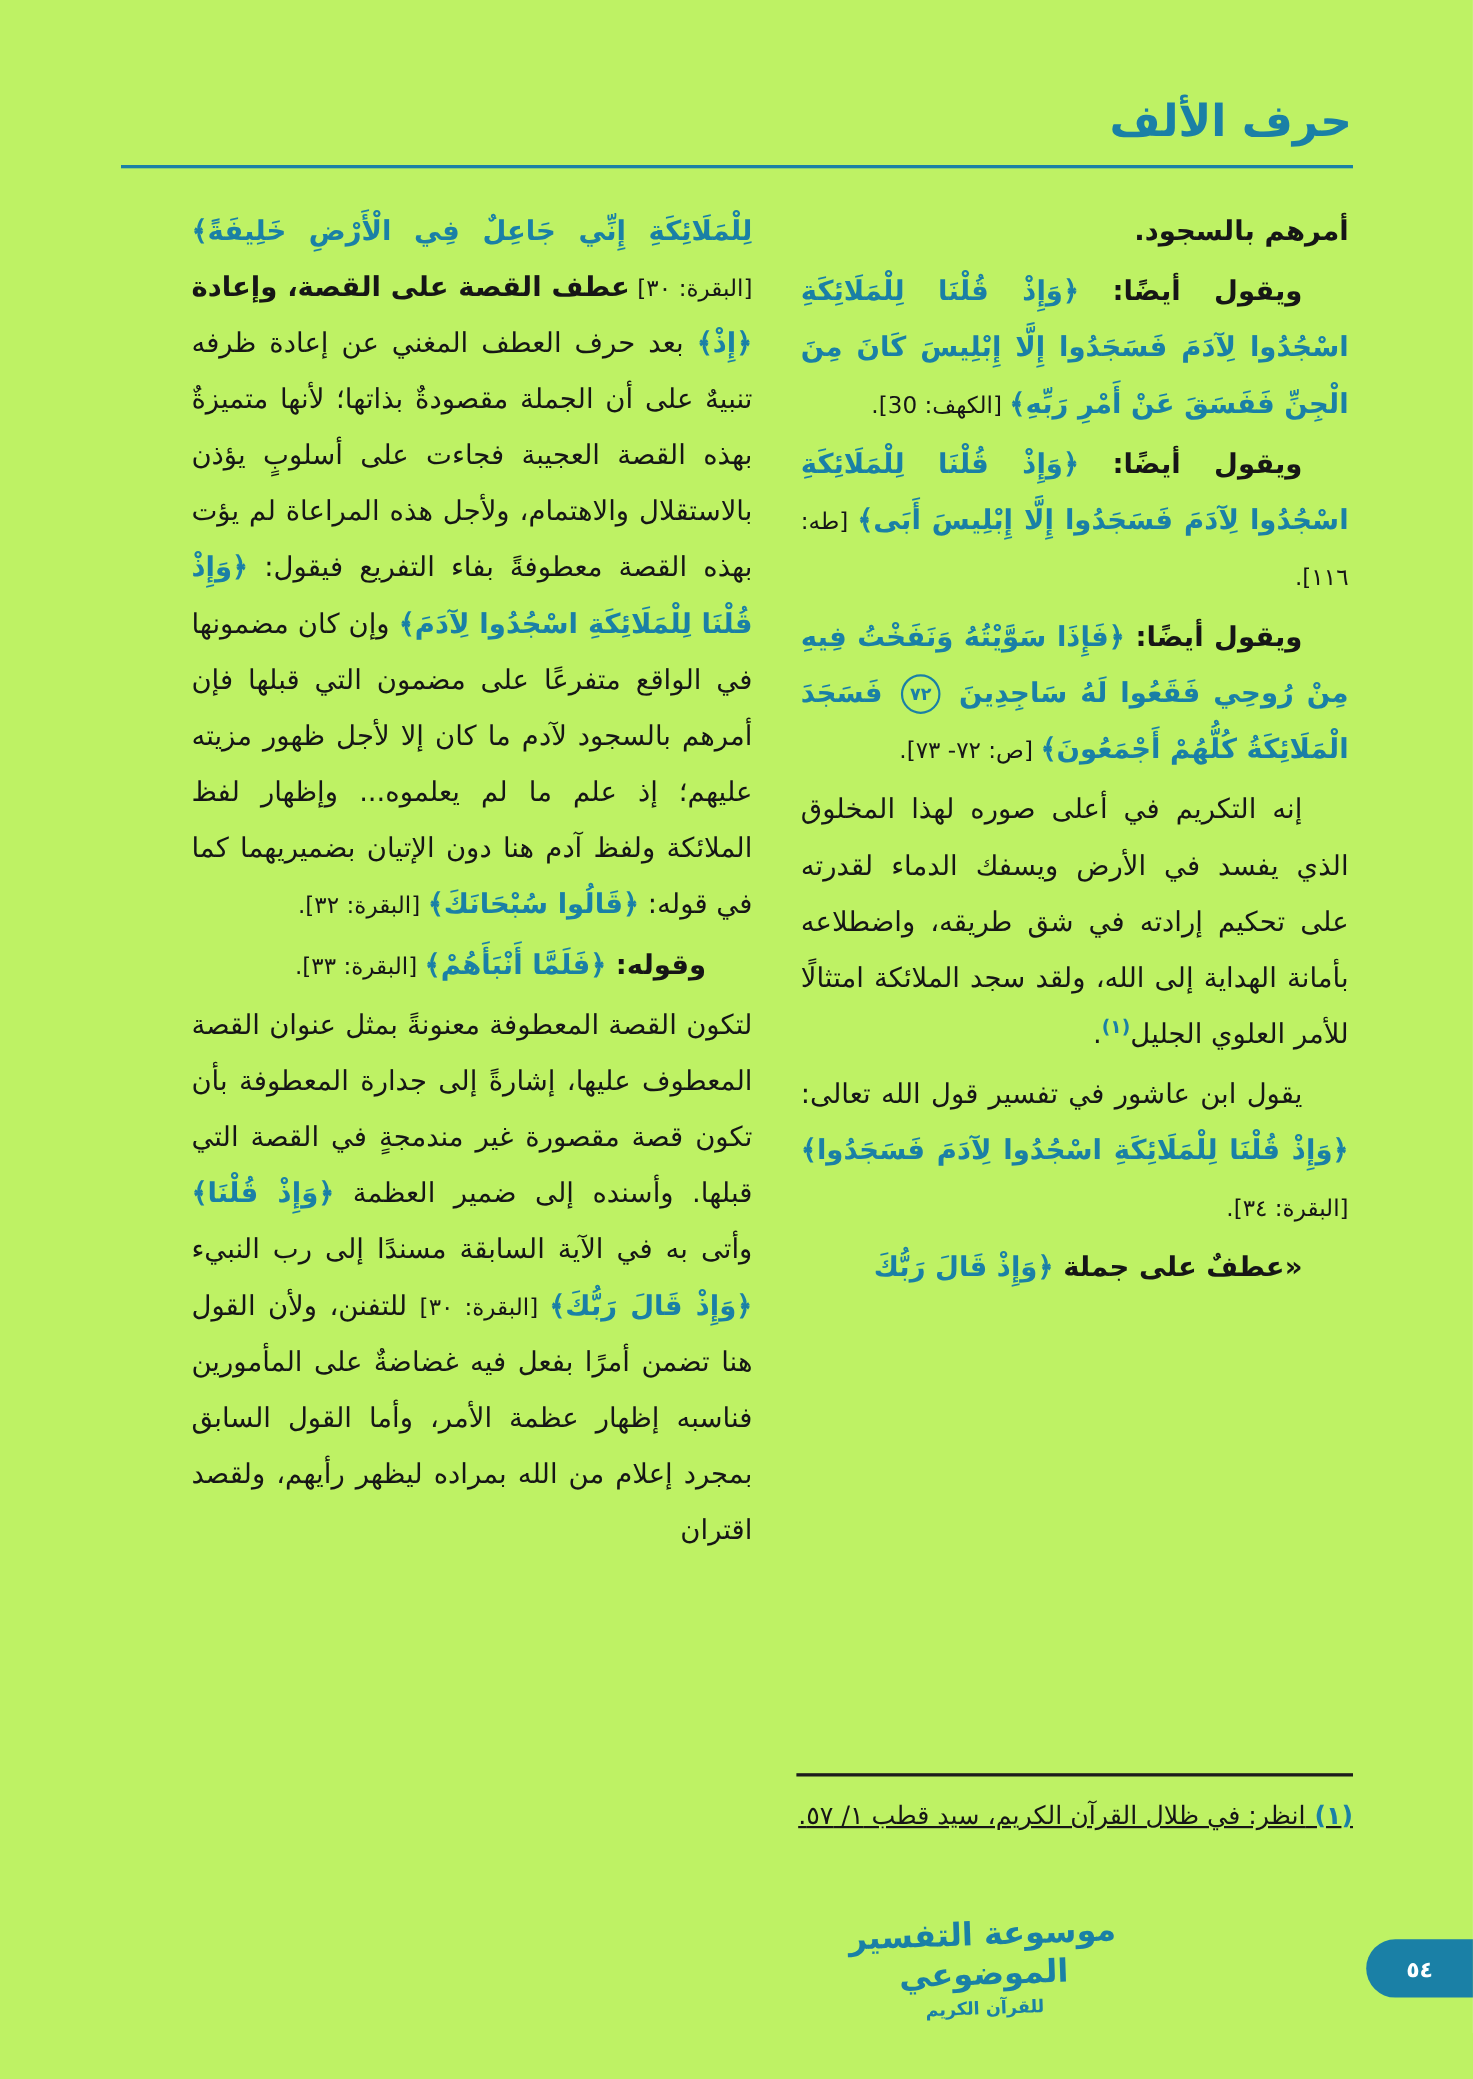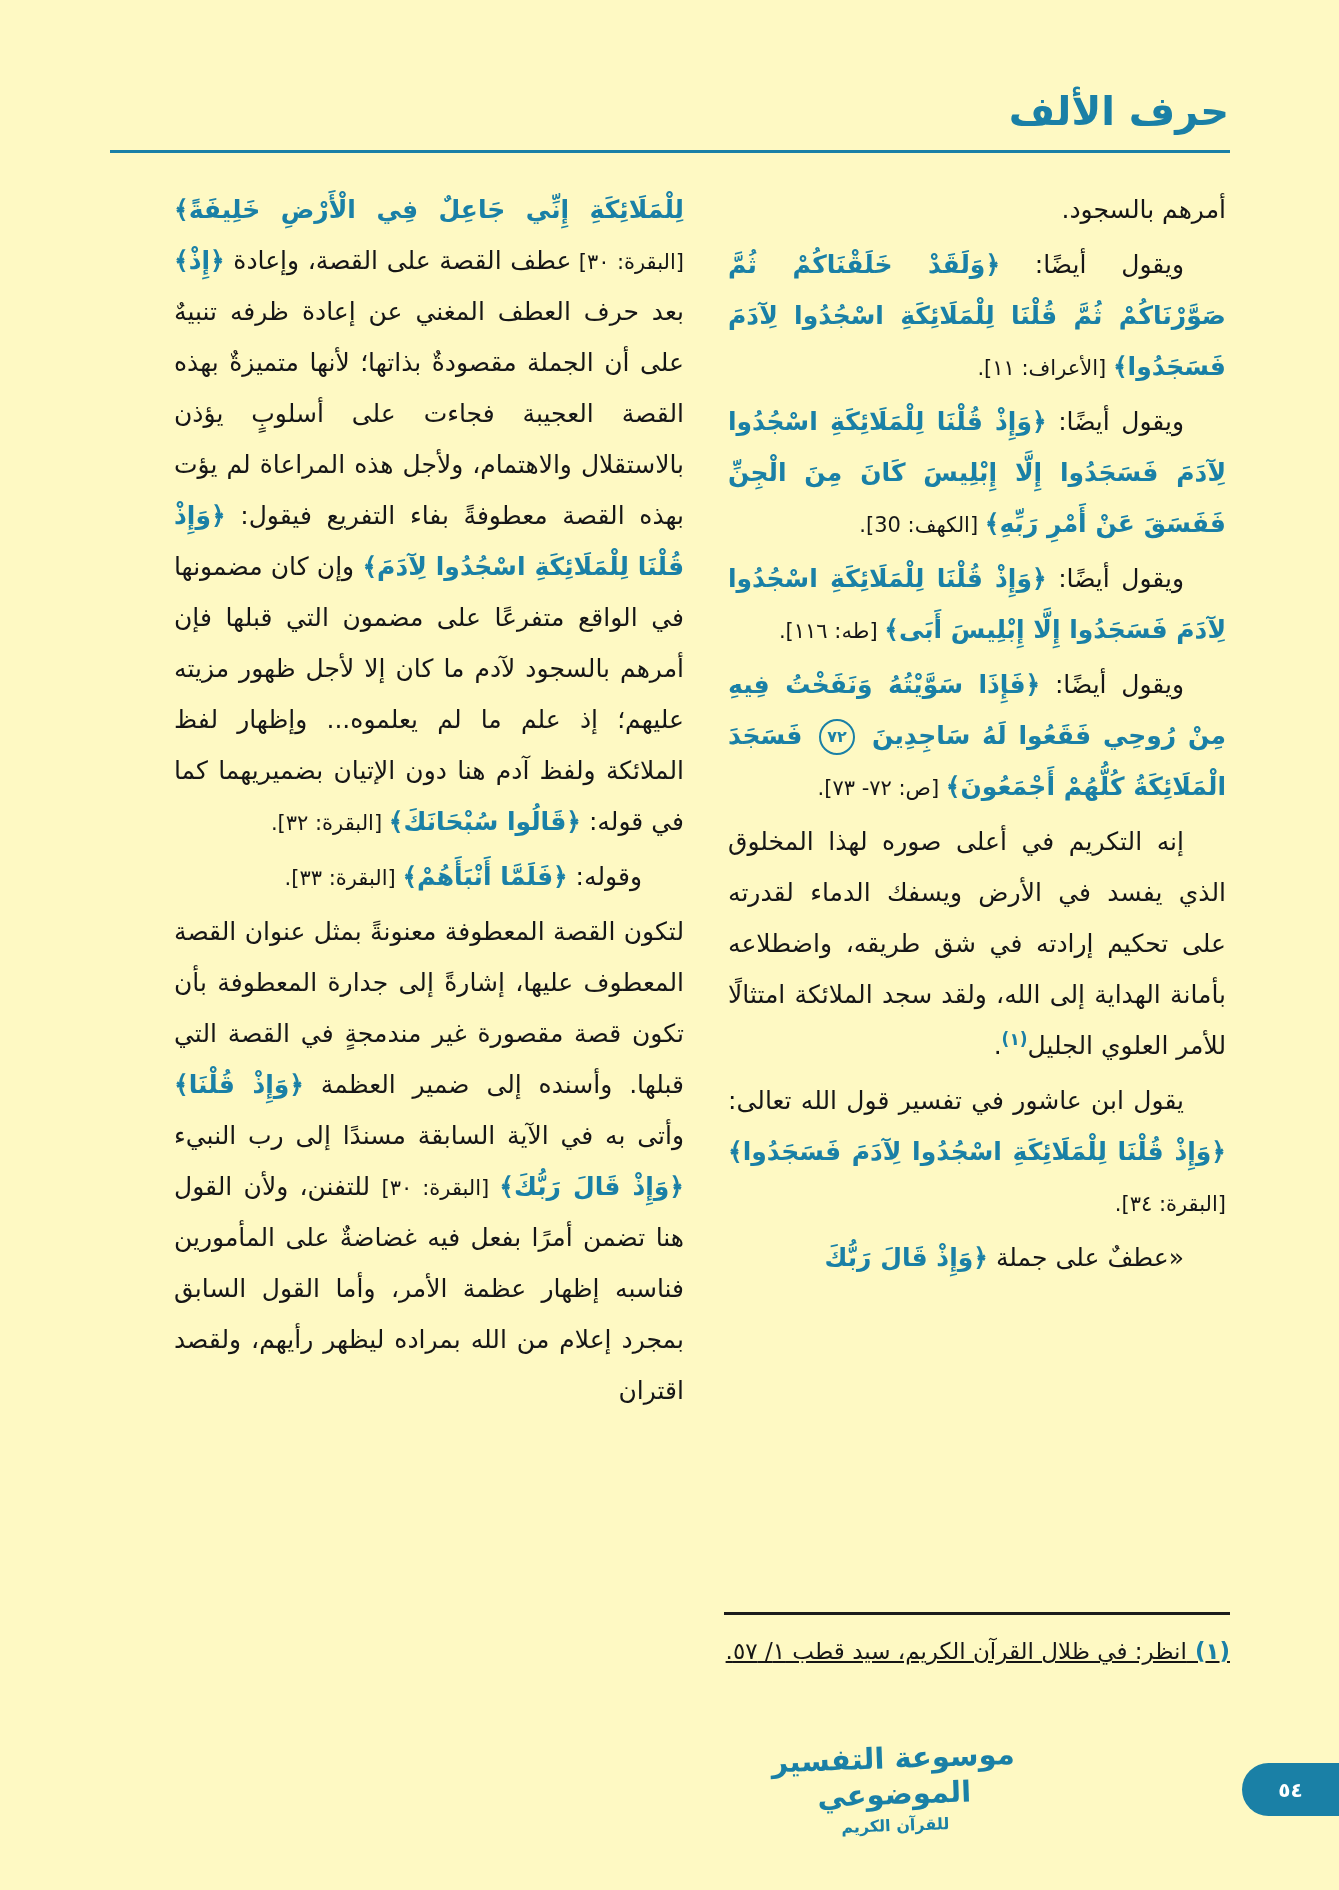--- a/index.html
+++ b/index.html
@@ -3,21 +3,21 @@
 <meta charset="utf-8">
 <style>
   :root{
     --accent:#1a80a6;
     --ink:#161616;
   }
   *{ box-sizing:border-box; }
   html,body{ margin:0; padding:0; background:#ffffff; }
   .page{
     position:relative; width:1339px; height:1890px; margin:0 auto;
-    background:#fef9c3; overflow:hidden; color:var(--ink);
+    background:#bef264; overflow:hidden; color:var(--ink);
     font-family:"DejaVu Sans", sans-serif; direction:rtl;
   }
   .header-title{
     position:absolute; top:88px; right:110px;
     font-size:40px; font-weight:700; color:var(--accent);
   }
   .header-rule{
     position:absolute; top:150px; left:110px; right:109px; height:3px;
     background:var(--accent);
   }
@@ -26,21 +26,21 @@
     display:flex; gap:36px; align-items:flex-start;
   }
   .col{ text-align:justify; }
   .col-right{ width:506px; max-height:1418px; overflow:hidden; }
   .col-left{ width:518px; max-height:1556px; overflow:hidden; }
   p.para{
     margin:4px; font-size:25px; line-height:2.04; text-indent:42px;
   }
   p.para.no-indent{ text-indent:0; }
   .seg-text{ color:var(--ink); }
-  .seg-bold{ color:var(--ink); font-weight:400; }
+  .seg-bold{ color:var(--ink); font-weight:700; }
   .seg-quran{ color:var(--accent); font-weight:700; }
   .seg-ref{ color:var(--ink); font-size:21px; }
   .seg-note{
     color:var(--accent); font-weight:700; font-size:17px;
     vertical-align:super; line-height:1;
   }
   .seg-ayah{
     display:inline-block; width:36px; height:36px; text-indent:0;
     border:2px solid var(--accent); border-radius:50%;
     color:var(--accent); font-size:16px; line-height:32px; text-align:center;
@@ -70,21 +70,20 @@
 
 <div class="page">
 
   <div class="header-title">حرف الألف</div>
 
   <div class="header-rule"></div>
 
   <div class="content">
     <div class="col col-right">
         <p class="para no-indent"><span class="seg-bold">أمرهم بالسجود.</span></p>
-        <p class="para"><span class="seg-bold">ويقول أيضًا: </span><span class="seg-quran">﴿وَلَقَدْ خَلَقْنَاكُمْ ثُمَّ صَوَّرْنَاكُمْ ثُمَّ قُلْنَا لِلْمَلَائِكَةِ اسْجُدُوا لِآدَمَ فَسَجَدُوا﴾</span><span class="seg-ref"> [الأعراف: ١١].</span></p>
         <p class="para"><span class="seg-bold">ويقول أيضًا: </span><span class="seg-quran">﴿وَإِذْ قُلْنَا لِلْمَلَائِكَةِ اسْجُدُوا لِآدَمَ فَسَجَدُوا إِلَّا إِبْلِيسَ كَانَ مِنَ الْجِنِّ فَفَسَقَ عَنْ أَمْرِ رَبِّهِ﴾</span><span class="seg-ref"> [الكهف: 30].</span></p>
         <p class="para"><span class="seg-bold">ويقول أيضًا: </span><span class="seg-quran">﴿وَإِذْ قُلْنَا لِلْمَلَائِكَةِ اسْجُدُوا لِآدَمَ فَسَجَدُوا إِلَّا إِبْلِيسَ أَبَى﴾</span><span class="seg-ref"> [طه: ١١٦].</span></p>
         <p class="para"><span class="seg-bold">ويقول أيضًا: </span><span class="seg-quran">﴿فَإِذَا سَوَّيْتُهُ وَنَفَخْتُ فِيهِ مِنْ رُوحِي فَقَعُوا لَهُ سَاجِدِينَ </span><span class="seg-ayah">٧٢</span><span class="seg-quran"> فَسَجَدَ الْمَلَائِكَةُ كُلُّهُمْ أَجْمَعُونَ﴾</span><span class="seg-ref"> [ص: ٧٢- ٧٣].</span></p>
         <p class="para"><span class="seg-text">إنه التكريم في أعلى صوره لهذا المخلوق الذي يفسد في الأرض ويسفك الدماء لقدرته على تحكيم إرادته في شق طريقه، واضطلاعه بأمانة الهداية إلى الله، ولقد سجد الملائكة امتثالًا للأمر العلوي الجليل</span><span class="seg-note">(١)</span><span class="seg-text">.</span></p>
         <p class="para"><span class="seg-text">يقول ابن عاشور في تفسير قول الله تعالى: </span><span class="seg-quran">﴿وَإِذْ قُلْنَا لِلْمَلَائِكَةِ اسْجُدُوا لِآدَمَ فَسَجَدُوا﴾</span><span class="seg-ref"> [البقرة: ٣٤].</span></p>
         <p class="para"><span class="seg-bold">«عطفٌ على جملة </span><span class="seg-quran">﴿وَإِذْ قَالَ رَبُّكَ</span></p>
       </div>
     <div class="col col-left">
         <p class="para no-indent"><span class="seg-quran">لِلْمَلَائِكَةِ إِنِّي جَاعِلٌ فِي الْأَرْضِ خَلِيفَةً﴾</span><span class="seg-ref"> [البقرة: ٣٠] </span><span class="seg-bold">عطف القصة على القصة، وإعادة </span><span class="seg-quran">﴿إِذْ﴾</span><span class="seg-text"> بعد حرف العطف المغني عن إعادة ظرفه تنبيهٌ على أن الجملة مقصودةٌ بذاتها؛ لأنها متميزةٌ بهذه القصة العجيبة فجاءت على أسلوبٍ يؤذن بالاستقلال والاهتمام، ولأجل هذه المراعاة لم يؤت بهذه القصة معطوفةً بفاء التفريع فيقول: </span><span class="seg-quran">﴿وَإِذْ قُلْنَا لِلْمَلَائِكَةِ اسْجُدُوا لِآدَمَ﴾</span><span class="seg-text"> وإن كان مضمونها في الواقع متفرعًا على مضمون التي قبلها فإن أمرهم بالسجود لآدم ما كان إلا لأجل ظهور مزيته عليهم؛ إذ علم ما لم يعلموه... وإظهار لفظ الملائكة ولفظ آدم هنا دون الإتيان بضميريهما كما في قوله: </span><span class="seg-quran">﴿قَالُوا سُبْحَانَكَ﴾</span><span class="seg-ref"> [البقرة: ٣٢].</span></p>
         <p class="para"><span class="seg-bold">وقوله: </span><span class="seg-quran">﴿فَلَمَّا أَنْبَأَهُمْ﴾</span><span class="seg-ref"> [البقرة: ٣٣].</span></p>

